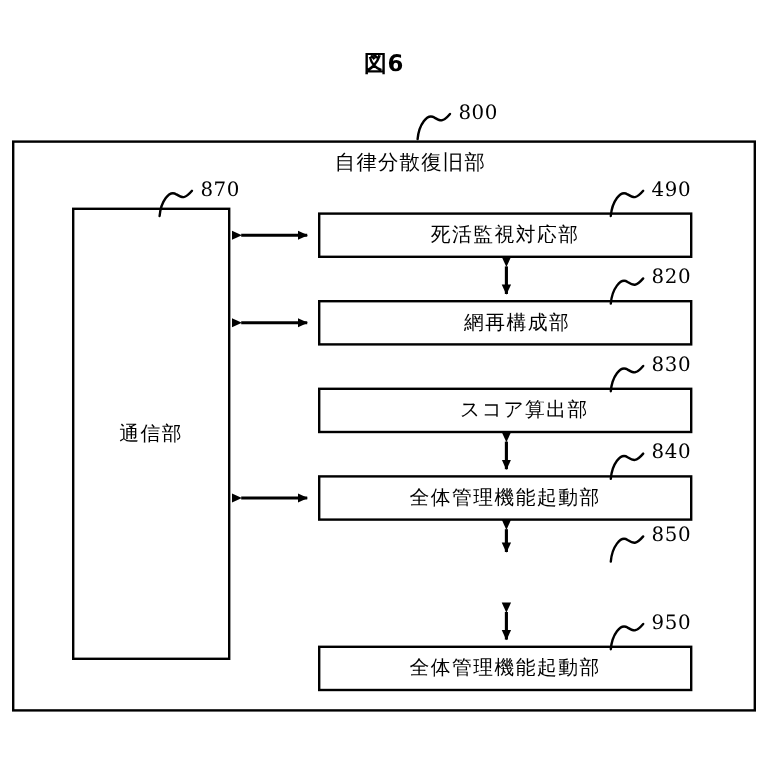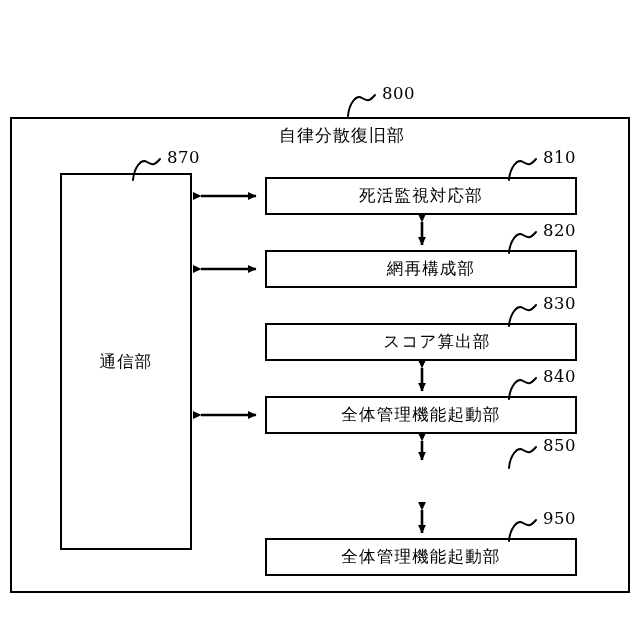--- a/index.html
+++ b/index.html
@@ -116,20 +116,21 @@
     width: 640px;
     height: 640px;
     pointer-events: none;
   }
 </style>
 </head>
 <body>
 
 <div id="figure-root">
 
+  <div class="fig-title">図6</div>
 
   <div class="ref" style="left:344px; top:88px;text-align:right;">
     <svg width="36" height="30" viewBox="0 0 36 30" aria-hidden="true">
       <path d="M4 28 C 5 16, 12 6, 18 10 C 23 13, 25 14, 31 7" fill="none" stroke="#000" stroke-width="2" stroke-linecap="round"></path>
     </svg>
     <span class="num">800</span>
   </div>
 
   <div class="outer-frame"></div>
 
@@ -145,21 +146,21 @@
     <span class="num">870</span>
   </div>
 
   <div class="box box-r r810">
     <span class="box-label">死活監視対応部</span>
   </div>
   <div class="ref" style="left:505px; top:152px;">
     <svg width="36" height="30" viewBox="0 0 36 30" aria-hidden="true">
       <path d="M4 28 C 5 16, 12 6, 18 10 C 23 13, 25 14, 31 7" fill="none" stroke="#000" stroke-width="2" stroke-linecap="round"></path>
     </svg>
-    <span class="num">810</span>
+    <span class="num">490</span>
   </div>
 
   <div class="box box-r r820">
     <span class="box-label">網再構成部</span>
   </div>
   <div class="ref" style="left:505px; top:225px;">
     <svg width="36" height="30" viewBox="0 0 36 30" aria-hidden="true">
       <path d="M4 28 C 5 16, 12 6, 18 10 C 23 13, 25 14, 31 7" fill="none" stroke="#000" stroke-width="2" stroke-linecap="round"></path>
     </svg>
     <span class="num">820</span>

